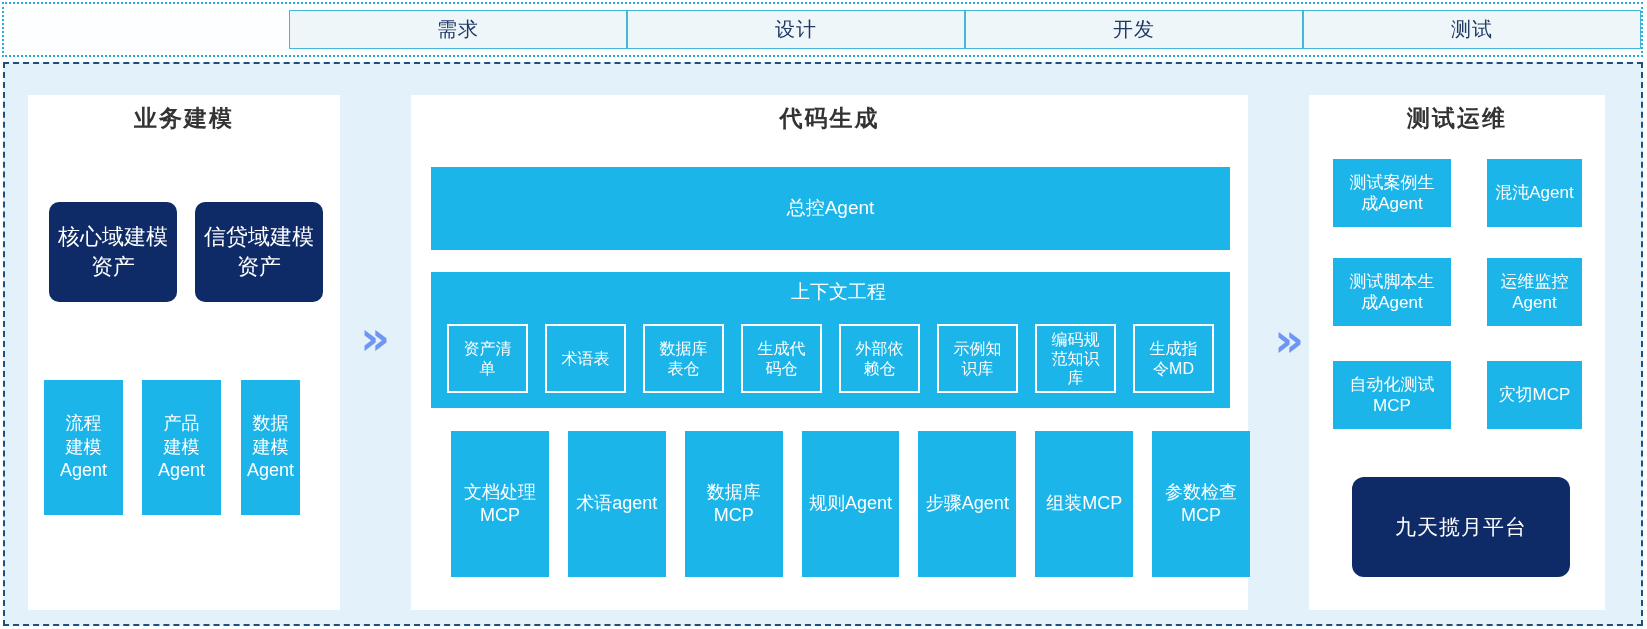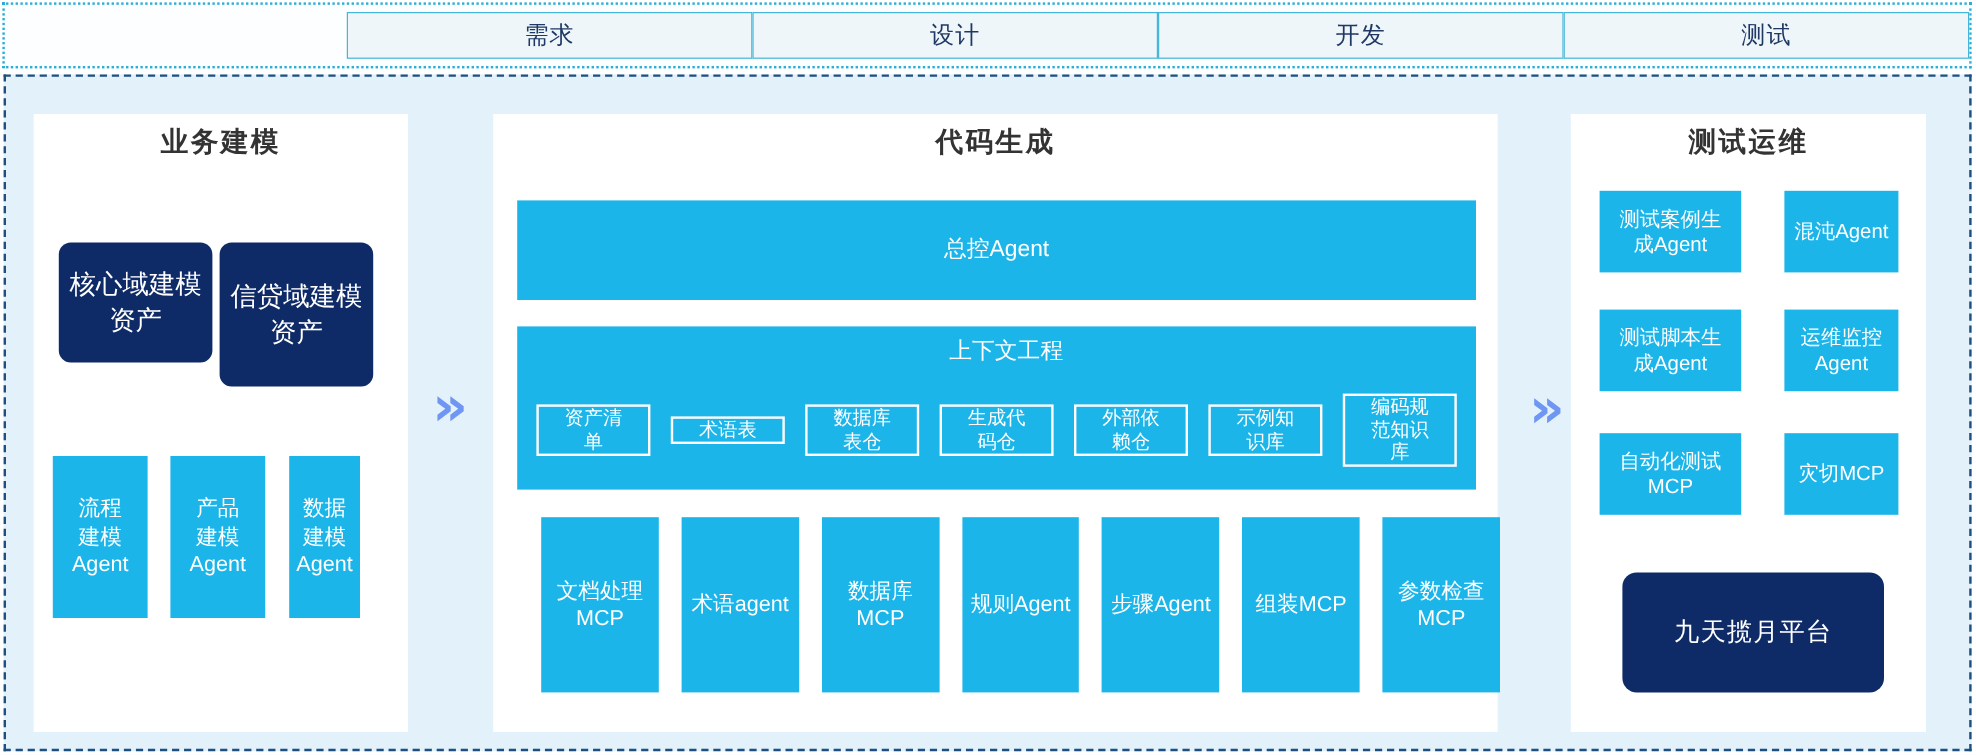--- a/index.html
+++ b/index.html
@@ -38,36 +38,36 @@
     display:flex;align-items:center;justify-content:center;text-align:center;
     font-size:18px;line-height:1.3;
   }
   .navy-box{
     position:absolute;background:#0e2b67;color:#ffffff;border-radius:10px;
     display:flex;align-items:center;justify-content:center;text-align:center;
     font-size:22px;line-height:1.35;
   }
   
   .dark1{left:21px;top:107px;width:128px;height:100px;}
-  .dark2{left:155px;top:107px;width:128px;height:120px;}
+  .dark2{left:167px;top:107px;width:128px;height:100px;}
   .agent1{left:16px;top:285px;width:79px;height:135px;}
   .agent2{left:114px;top:285px;width:79px;height:135px;}
   .agent3{left:213px;top:285px;width:59px;height:135px;}
   
   .master-bar{left:20px;top:72px;width:799px;height:83px;font-size:19px;}
   .context-box{
     position:absolute;left:20px;top:177px;width:799px;height:136px;background:#1cb5e9;
   }
   .context-title{
     position:absolute;left:0;right:0;top:7px;text-align:center;
     color:#ffffff;font-size:19px;margin-left:16px;
   }
   .ctx-row{
     position:absolute;left:16px;right:16px;top:52px;bottom:15px;
-    display:flex;gap:17px;align-items:center;
+    display:flex;gap:17px;
   }
   .ctx-item{
     flex:1;border:2px solid #ffffff;color:#ffffff;
     display:flex;align-items:center;justify-content:center;text-align:center;
     font-size:16px;line-height:1.2;
   }
   .mcp-row{
     position:absolute;left:20px;top:336px;width:799px;height:146px;
     display:flex;gap:19px;padding-left:20px;
   }
@@ -149,20 +149,22 @@
 表仓</div>
         <div class="ctx-item prewrap">生成代
 码仓</div>
         <div class="ctx-item prewrap">外部依
 赖仓</div>
         <div class="ctx-item prewrap">示例知
 识库</div>
         <div class="ctx-item prewrap">编码规
 范知识
 库</div>
+        <div class="ctx-item prewrap">生成指
+令MD</div>
       </div>
     </div>
 
     <div class="mcp-row">
       <div class="mcp-item prewrap">文档处理
 MCP</div>
       <div class="mcp-item prewrap">术语agent</div>
       <div class="mcp-item prewrap">数据库
 MCP</div>
       <div class="mcp-item prewrap">规则Agent</div>

